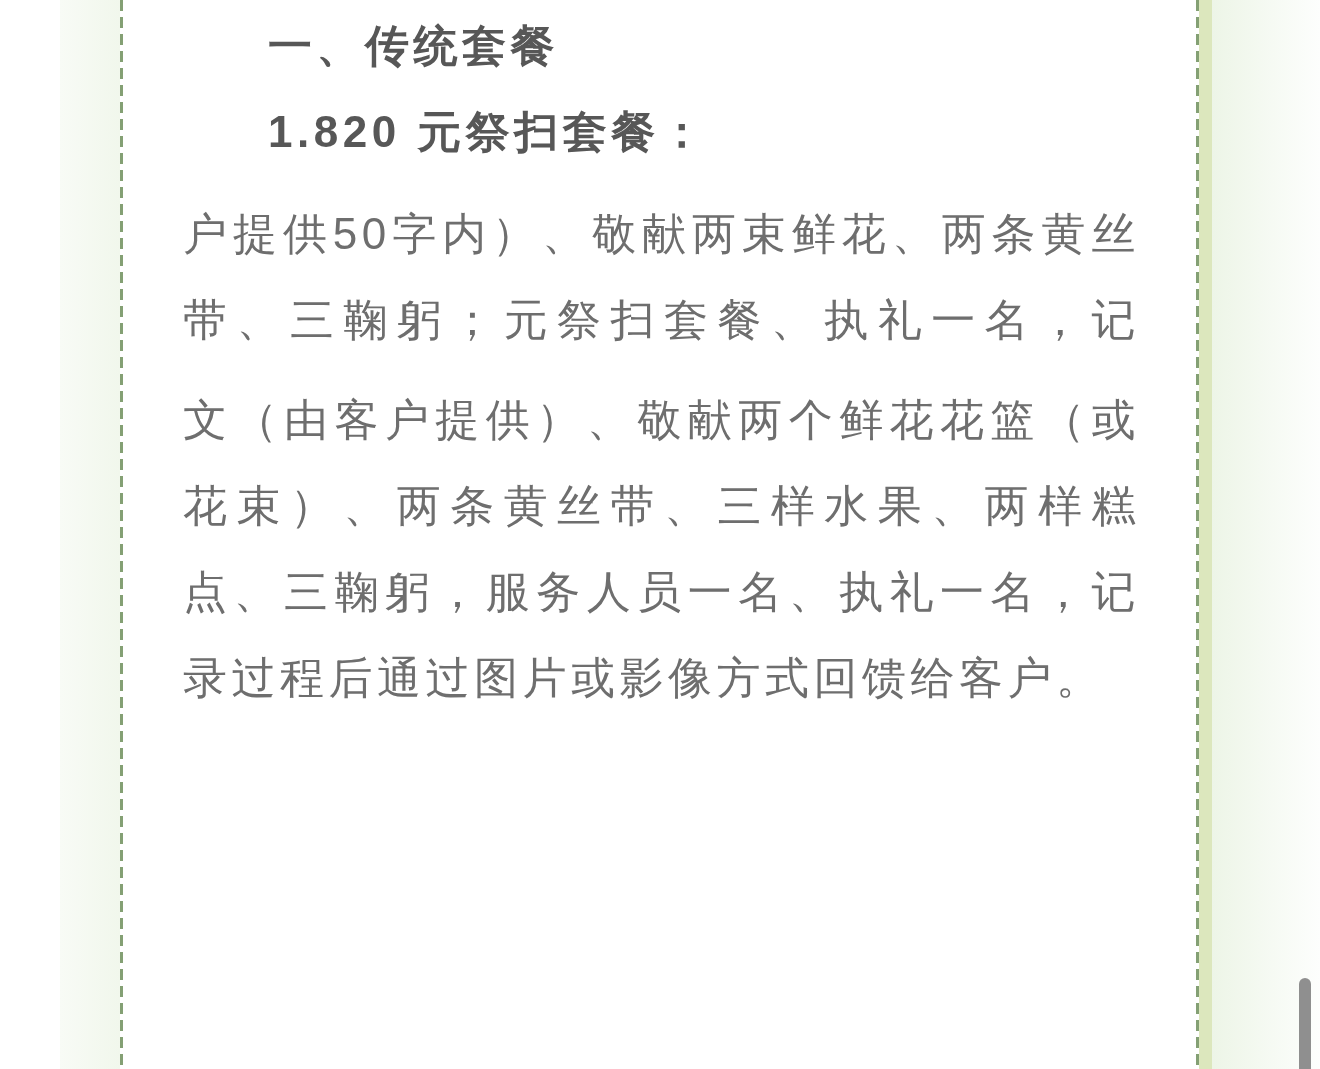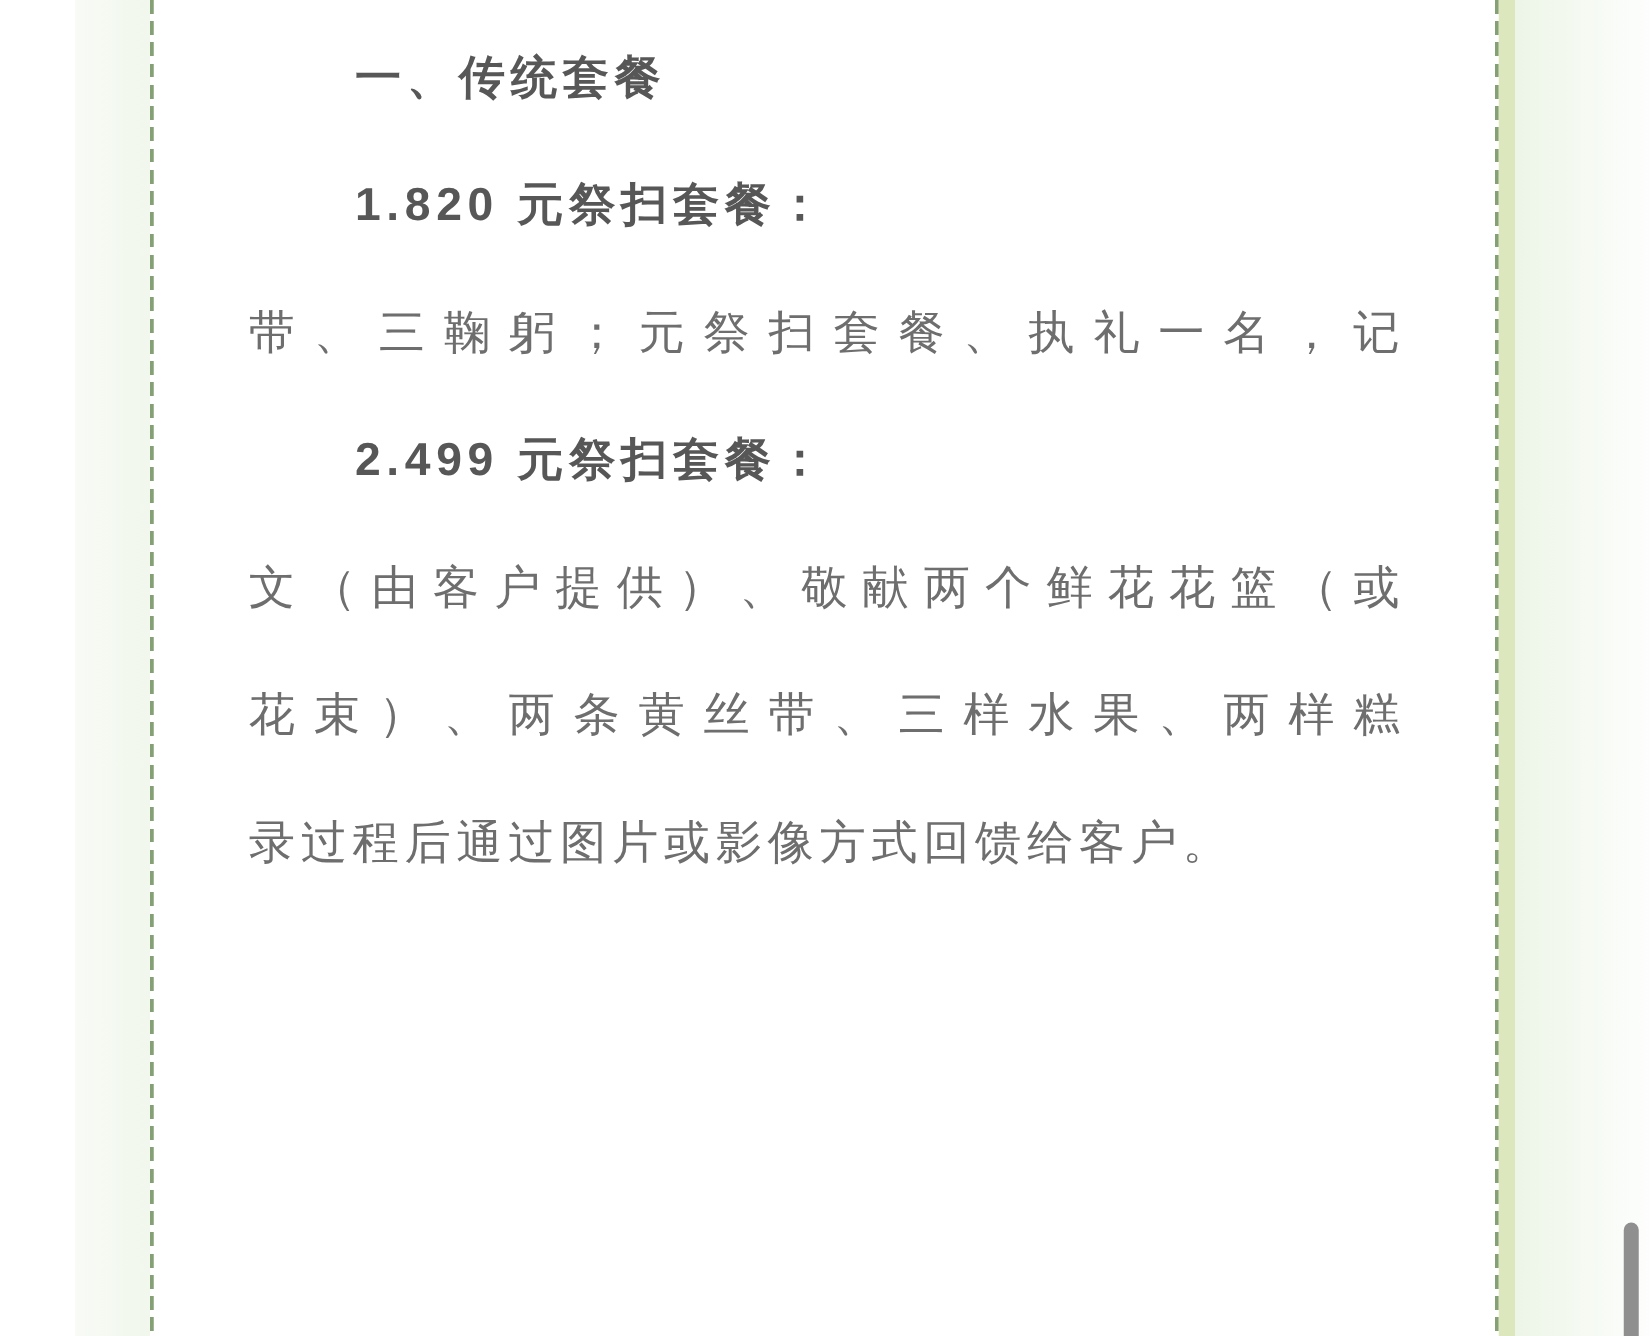--- a/index.html
+++ b/index.html
@@ -41,22 +41,22 @@
     background: var(--scrollbar, #8f8f8f);
   }
 
   
   .content { position: absolute; left: 183px; top: 3px; width: 957px; }
   .para { margin: 0; }
   .gap16 { margin-top: 16px; }
   .gap10 { margin-top: 10px; }
   .gap14 { margin-top: 14px; }
   .line {
-    margin: 16px;
-    font-size: 37px;
+    margin: 0;
+    font-size: 44px;
     line-height: 86px;
     letter-spacing: 4.5px;
     white-space: nowrap;
     color: var(--text, #6e6e6e);
   }
   .line.heading {
     font-weight: 700;
     color: var(--heading-text, #575757);
   }
   .j {
@@ -83,27 +83,26 @@
 
     <div class="para">
       <p class="line heading indent-2">一、传统套餐</p>
     </div>
 
     <div class="para">
       <p class="line heading indent-2">1.820 元祭扫套餐：</p>
     </div>
 
     <div class="para gap16">
+      <p class="line j">户提供50字内）、敬献两束鲜花、两条黄丝</p>
       <p class="line j">带、三鞠躬；元祭扫套餐、执礼一名，记</p>
     </div>
 
-    <div class="para gap10">
-      <p class="line heading indent-2">2.499 元祭扫套餐：</p>
-    </div>
 
     <div class="para gap14">
       <p class="line j">文（由客户提供）、敬献两个鲜花花篮（或</p>
       <p class="line j">花束）、两条黄丝带、三样水果、两样糕</p>
+      <p class="line j">点、三鞠躬，服务人员一名、执礼一名，记</p>
       <p class="line">录过程后通过图片或影像方式回馈给客户。</p>
     </div>
 
   </main>
 </div>
 
 </body></html>

